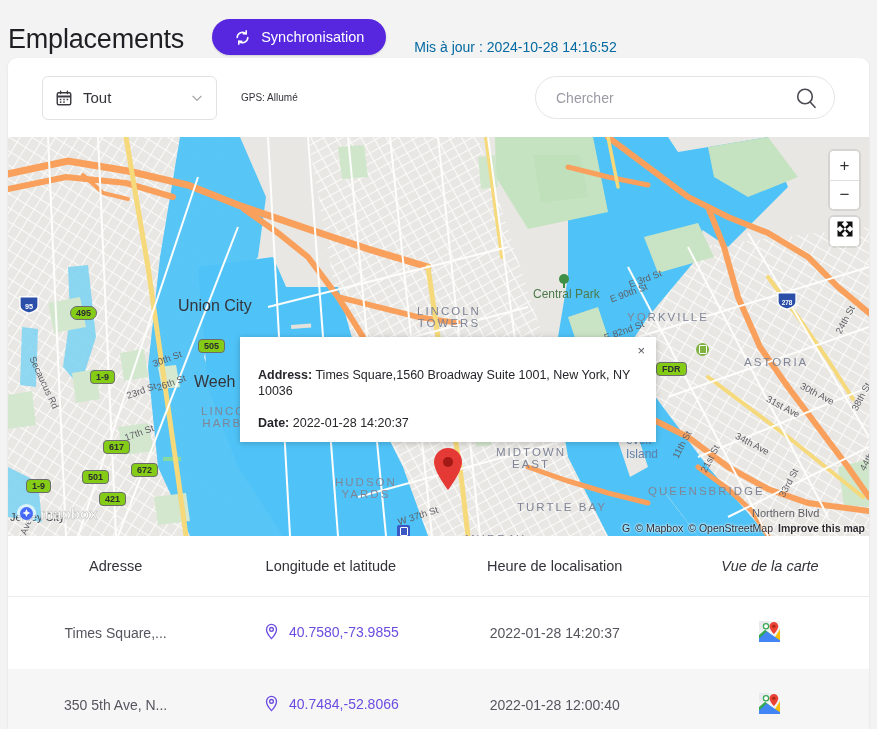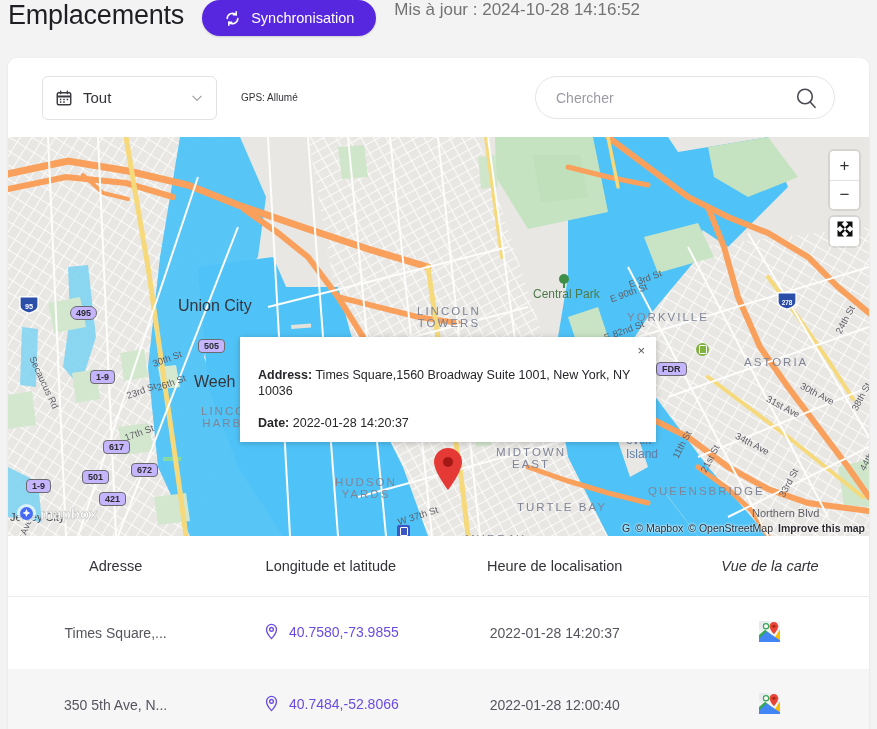--- a/index.html
+++ b/index.html
@@ -6,36 +6,36 @@
   html, body {
     width: 877px; height: 729px;
     background: #f3f3f4;
     font-family: "Liberation Sans", sans-serif;
     overflow: hidden;
   }
   .page { position: relative; width: 877px; height: 729px; }
 
   
   .header {
-    height: 55px; display: flex; align-items: flex-start;
-    padding-left: 8px; gap: 18px;
+    height: 55px; display: flex; align-items: flex-end;
+    padding-left: 8px; gap: 28px;
   }
   .page-title {
     font-size: 27px; color: #1f1f23; font-weight: 400;
     letter-spacing: -0.2px; white-space: nowrap;
   }
   .sync-btn {
     display: inline-flex; align-items: center; gap: 10px;
     background: #5727e0; color: #fff;
     border-radius: 22px; height: 36px; padding: 0 22px;
     font-size: 14.5px; border: none; cursor: pointer;
     box-shadow: 0 1px 2px rgba(0,0,0,.15);
   }
   .sync-icon { width: 17px; height: 17px; display: block; flex: none; }
-  .updated-text { font-size: 17px; color: #737373; white-space: nowrap; }
+  .updated-text { font-size: 14px; color: #0369a1; white-space: nowrap; }
 
   
   .card {
     position: absolute; left: 8px; top: 58px; right: 8px;
     background: #fff; border-radius: 9px;
     box-shadow: 0 1px 3px rgba(0,0,0,.08);
     overflow: hidden;
   }
 
   
@@ -74,21 +74,21 @@
   .map svg.basemap { position: absolute; inset: 0; width: 100%; height: 100%; }
   .map-label {
     position: absolute; font-family: "Liberation Sans", sans-serif;
     pointer-events: none; white-space: nowrap;
   }
   .lbl-city { font-size: 16px; color: #35353b; font-weight: 400; }
   .lbl-hood { font-size: 11.5px; color: #7f8597; letter-spacing: 2px; }
   .lbl-street { font-size: 9.5px; color: #5e5e66; }
   .lbl-park { font-size: 12px; color: #4d7a4b; }
   .shield {
-    position: absolute; background: #c4b5fd; border: 1.4px solid #6b6b70;
+    position: absolute; background: #84cc16; border: 1.4px solid #6b6b70;
     border-radius: 4px; font-size: 9px; color: #2c2c30;
     padding: 1px 5px; font-weight: 700; pointer-events: none;
   }
   .shield-i {
     position: absolute; width: 22px; height: 20px; pointer-events: none;
   }
   .transit {
     position: absolute; width: 13px; height: 13px; background: #3b57c4;
     border-radius: 2px; display: flex; align-items: center;
     justify-content: center; pointer-events: none;

